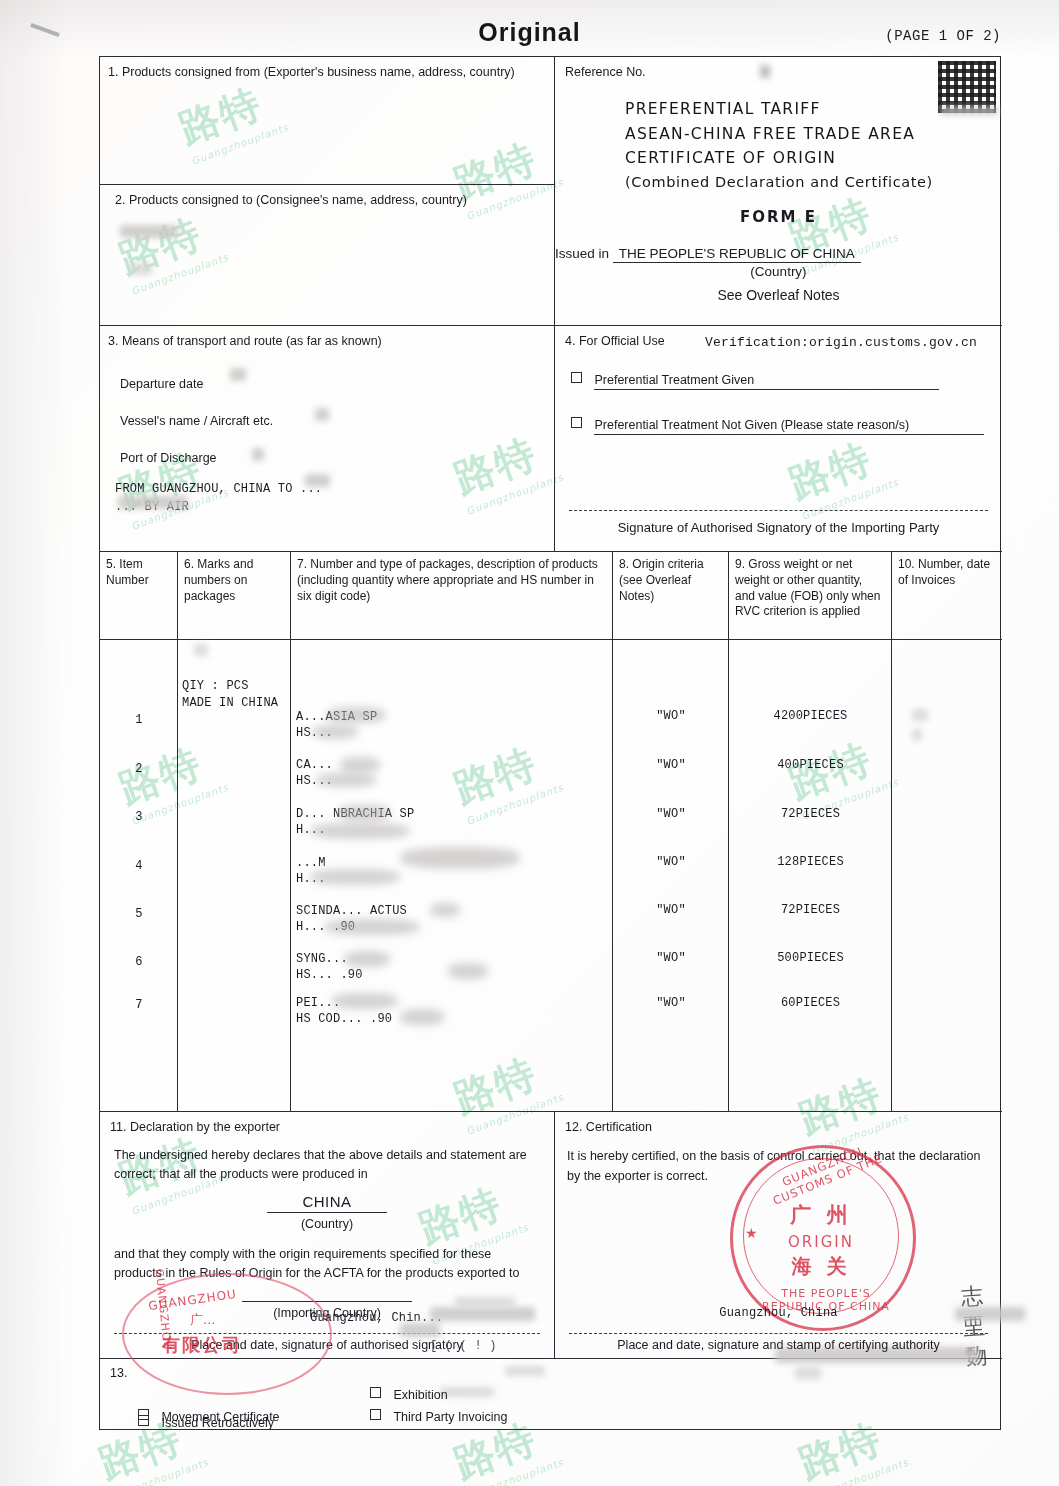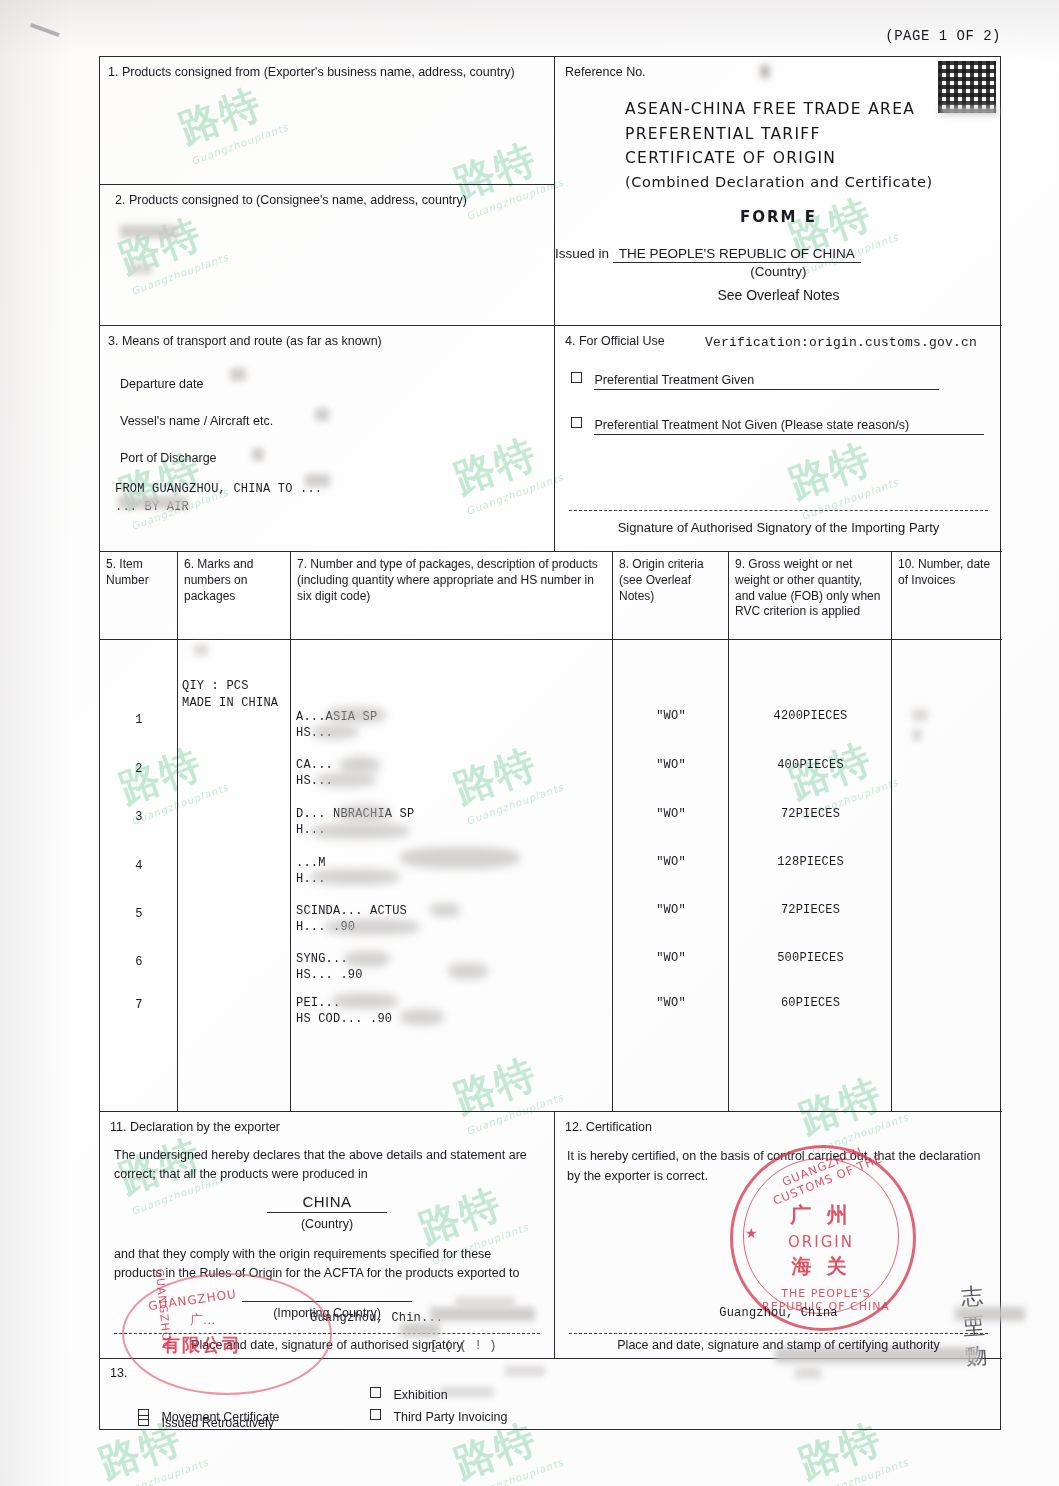--- a/index.html
+++ b/index.html
@@ -260,20 +260,21 @@
   </div>
   <div class="wm rot" style="left:455px; top:1420px;">
     <span class="big">路特</span>
     <span class="small">Guangzhouplants</span>
   </div>
   <div class="wm rot" style="left:800px; top:1420px;">
     <span class="big">路特</span>
     <span class="small">Guangzhouplants</span>
   </div>
 
+  <div class="doc-title">Original</div>
   <div class="page-of">(PAGE 1 OF 2)</div>
 
   <div class="frame">
 
     <div class="cell br bb" style="left:0; top:0; width:455px; height:128px;">
       <div class="lbl" style="padding:7px 8px 0 8px;">1. Products consigned from (Exporter's business name, address, country)</div>
     </div>
 
     <div class="cell br bb" style="left:0; top:128px; width:455px; height:141px;">
       <div class="lbl" style="padding:7px 8px 0 8px;margin-left:7px;">2. Products consigned to (Consignee's name, address, country)</div>
@@ -297,22 +298,22 @@
       <div class="blur" style="left:18px; top:170px; width:70px; height:13px;"></div>
     </div>
 
     <div class="cell bb" style="left:455px; top:0; width:447px; height:269px;">
       <div class="lbl" style="padding:7px 8px 0 10px;">Reference No.</div>
       <div class="blur dark" style="left:205px; top:8px; width:10px; height:13px;"></div>
       <div class="qr"></div>
       <div class="blur" style="right:4px; top:50px; width:58px; height:8px;"></div>
 
       <div class="formhdr" style="padding:16px 8px 0 70px;">
+        <div>PREFERENTIAL TARIFF</div>
         <div>ASEAN-CHINA FREE TRADE AREA</div>
-        <div>PREFERENTIAL TARIFF</div>
         <div>CERTIFICATE OF ORIGIN</div>
         <div style="font-size:14.5px;letter-spacing:.6px;">(Combined Declaration and Certificate)</div>
       </div>
       <div class="formE center" style="padding:14px 0 0 0;text-align:center;">FORM  E</div>
 
       <div class="issued-row" style="padding:20px 0 0 0; text-align:left;">
         <span>Issued in</span>
         <span class="issued-country">THE PEOPLE'S REPUBLIC OF CHINA</span>
       </div>
       <div class="issued-row center" style="padding:3px 0 0 0;">(Country)</div>

